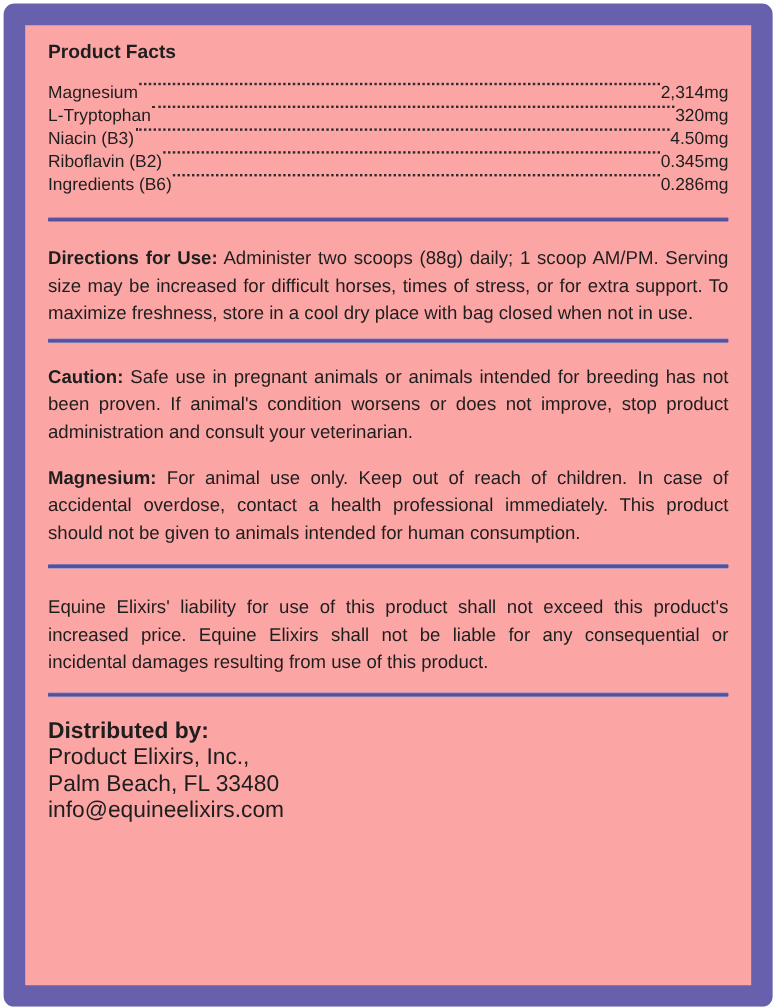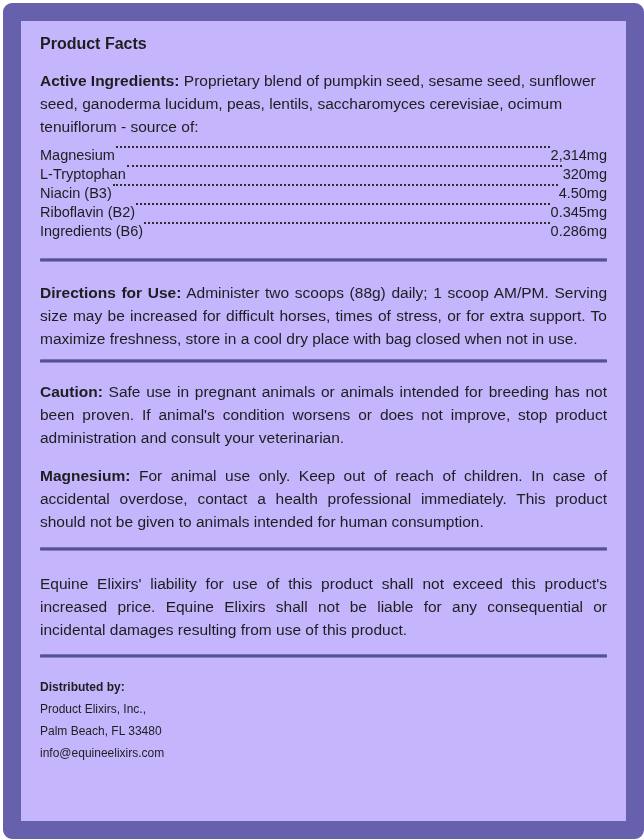--- a/index.html
+++ b/index.html
@@ -16,21 +16,21 @@
     color: var(--text-color, #1e1e1e);
     box-sizing: border-box;
     padding: 3px 0 0 3px;
   }
   .frame {
     box-sizing: border-box;
     width: 641px;
     height: 836px;
     border: 18px solid var(--border-color, #6761ad);
     border-radius: 9px;
-    background: #c4b5fd;
+    background: #fca5a5;
   }
   .content {
     box-sizing: border-box;
     height: 100%;
     padding: 13px 19px 0 19px;
     overflow: hidden;
   }
   .title {
     font-size: 16px;
     font-weight: bold;
@@ -65,42 +65,38 @@
     height: 4px;
     background: linear-gradient(180deg, #8e89c4 0%, var(--rule-color, #55509a) 30%, var(--rule-color, #55509a) 72%, #aca8d5 100%);
     border-radius: 1px;
   }
   .rule.r1 { margin: 17px 0 19px 0; }
   .rule.r2 { margin: 9px 0 17px 0; }
   .rule.r3 { margin: 14px 0 21px 0; }
   .rule.r4 { margin: 13px 0 18px 0; }
   .caution-block { margin-bottom: 15px; }
   .distributor {
-    font-size: 12px;
+    font-size: 19px;
     line-height: 22px;
   }
   .distributor .dheading {
     font-weight: bold;
     margin: 0;
   }
   .distributor p { margin: 0; }
 </style>
 </head>
 <body>
 
 <div class="page">
   <div class="frame">
     <div class="content">
 
       <h1 class="title">Product Facts</h1>
 
-      <p class="para">
-        <b>Active Ingredients:</b>
-        <span>Proprietary blend of pumpkin seed, sesame seed, sunflower seed, ganoderma lucidum, peas, lentils, saccharomyces cerevisiae, ocimum tenuiflorum - source of:</span>
-      </p>
 
       <div class="nutrient-table">
         <div class="nrow">
           <span class="nname">Magnesium</span>
           <span class="dots"></span>
           <span class="namt">2,314mg</span>
         </div>
         <div class="nrow">
           <span class="nname">L-Tryptophan</span>
           <span class="dots"></span>

